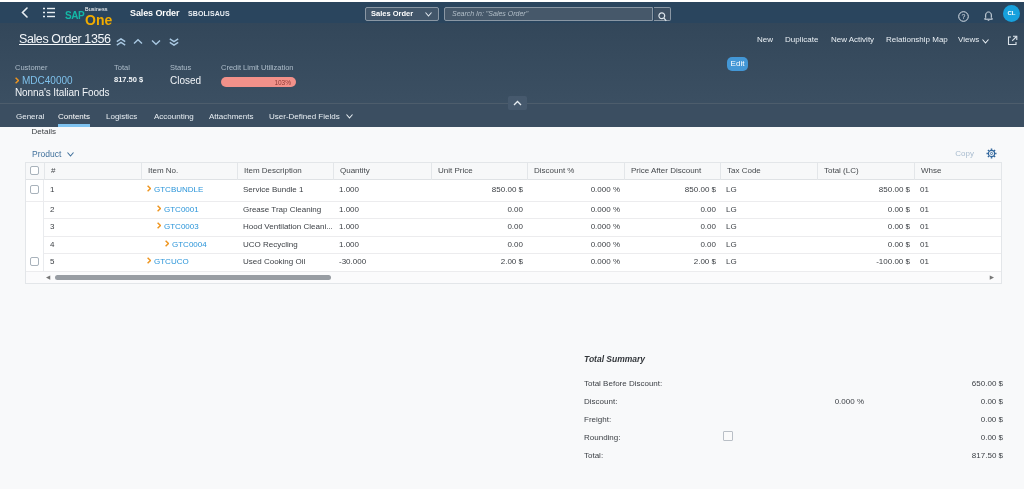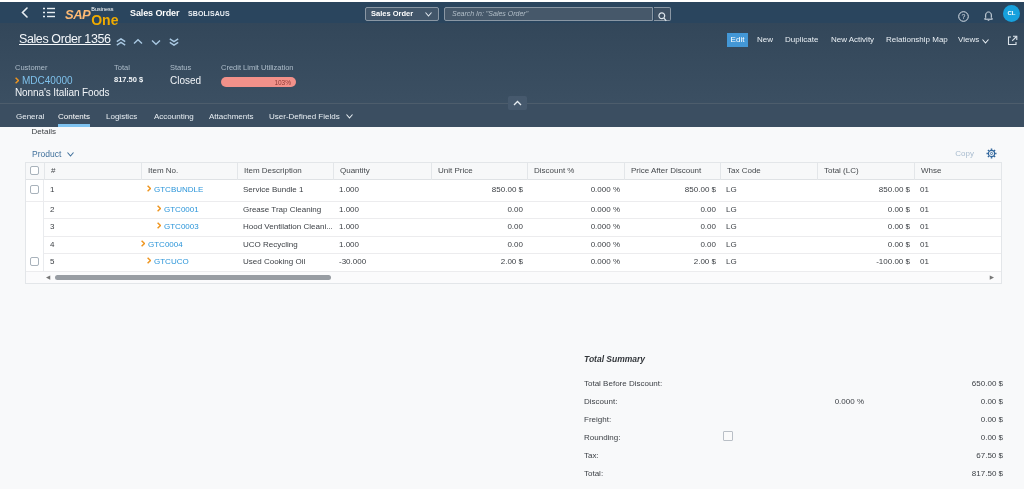--- a/index.html
+++ b/index.html
@@ -14,21 +14,21 @@
 .sodrop { position:absolute; left:365px; top:5px; width:74px; height:14px; background:#42566a; border:1px solid #8a97a4; border-radius:2px; color:#fff; font-size:7.5px; font-weight:bold; line-height:12px; padding-left:5px; }
 .sodrop .dc { position:absolute; right:6px; top:4px; }
 .searchbox { position:absolute; left:444px; top:5px; width:209px; height:14px; background:#46586a; border:1px solid #8a97a4; border-radius:2px 0 0 2px; color:#b3bfc9; font-size:7px; font-style:italic; line-height:12px; padding-left:7px; }
 .searchbtn { position:absolute; left:654px; top:5px; width:17px; height:14px; background:#3e5063; border:1px solid #8a97a4; border-left:none; border-radius:0 2px 2px 0; }
 .avatar { position:absolute; left:1003px; top:3px; width:17px; height:17px; border-radius:50%; background:#17a1dd; color:#fff; font-size:6px; font-weight:bold; text-align:center; line-height:17px; }
 
 
 .subheader { position:absolute; left:0; top:23px; width:1024px; height:80px; background:linear-gradient(#33475a,#3b4f62); }
 .otitle { position:absolute; left:19px; top:9px; font-size:12.5px; color:#f4f7fa; letter-spacing:-0.4px;text-decoration:underline; }
 .act { position:absolute; top:9.7px; height:14px; font-size:8px; color:#e9eff4; line-height:14px; white-space:nowrap; }
-.btn-edit { background:#4397d6; border-radius:0; text-align:center; color:#fff; }
+.btn-edit { background:#4397d6; border-radius:5px; text-align:center; color:#fff;margin-top:24px; }
 
 .ilabel { position:absolute; font-size:7.5px; color:#aebdca; }
 .ival { position:absolute; font-size:10px; color:#f2f5f8; }
 .link-light { color:#7ec0ea; }
 .pill { position:absolute; left:221px; top:53.5px; width:75px; height:10px; border-radius:5px; background:#f2918a; }
 .pill span { position:absolute; right:5px; top:2px; font-size:6.5px; color:#8c3a33; }
 
 
 .tabbar { position:absolute; left:0; top:103px; width:1024px; height:23.5px; background:#3b4e61; border-top:1px solid #4d5d6c; }
 .tab { position:absolute; top:7.5px; font-size:8px; color:#e8eef3; }
@@ -83,21 +83,21 @@
       <g stroke="#e7edf2" stroke-width="1.4">
         <line x1="0" y1="1.5" x2="2" y2="1.5"></line>
         <line x1="4" y1="1.5" x2="12" y2="1.5"></line>
         <line x1="0" y1="5.5" x2="2" y2="5.5"></line>
         <line x1="4" y1="5.5" x2="12" y2="5.5"></line>
         <line x1="0" y1="9.5" x2="2" y2="9.5"></line>
         <line x1="4" y1="9.5" x2="12" y2="9.5"></line>
       </g>
     </svg>
   <div style="position:absolute;left:65px;top:3px;">
-    <span style="font-size:13px;font-weight:bold;font-style:italic;color:#fdba74;letter-spacing:-0.5px;">SAP</span><span style="display:inline-block;vertical-align:top;margin-left:1px;margin-top:2px;line-height:1;"><span style="display:block;font-size:5.5px;color:#fff;">Business</span><span style="display:block;font-size:14px;font-weight:bold;color:#f0ab00;margin-top:0.5px;">One</span></span>
+    <span style="font-size:10px;font-weight:bold;color:#14b8a6;letter-spacing:-0.5px;">SAP</span><span style="display:inline-block;vertical-align:top;margin-left:1px;margin-top:2px;line-height:1;"><span style="display:block;font-size:5.5px;color:#fff;">Business</span><span style="display:block;font-size:14px;font-weight:bold;color:#f0ab00;margin-top:0.5px;">One</span></span>
   </div>
   <div class="shelltitle">Sales Order</div>
   <div class="shellsub">SBOLISAUS</div>
   <div class="sodrop">Sales Order
     <svg class="dc" width="7" height="5" viewBox="0 0 7 5">
         <path d="M0.5 0.5 L3.5 4 L6.5 0.5" stroke="#dfe7ee" stroke-width="1.1" fill="none"></path>
       </svg>
   </div>
   <div class="searchbox">Search In: "Sales Order"</div>
   <div class="searchbtn"><svg width="9" height="10" viewBox="0 0 9 10" style="margin:1.5px 0 0 3.5px">
@@ -256,21 +256,21 @@
       <div class="c" style="left:313px;">1.000</div>
       <div class="c num" style="left:405px; width:96px;">0.00</div>
       <div class="c num" style="left:501px; width:97px;">0.000 %</div>
       <div class="c num" style="left:598px; width:96px;">0.00</div>
       <div class="c" style="left:700px;">LG</div>
       <div class="c num" style="left:791px; width:97px;">0.00 $</div>
       <div class="c" style="left:894px;">01</div>
     </div>
     <div class="row rn">
       <div class="c" style="left:24px;">4</div>
-      <div class="c" style="left:115px;"><svg width="4" height="7" viewBox="0 0 4 7" style="margin-right:3px">
+      <div class="c" style="left:139px;"><svg width="4" height="7" viewBox="0 0 4 7" style="margin-right:3px">
             <path d="M0.6 0.7 L3.4 3.5 L0.6 6.3" stroke="#ee951f" stroke-width="1.4" fill="none"></path>
           </svg><span class="itemlink">GTC0004</span></div>
       <div class="c" style="left:217px;">UCO Recycling</div>
       <div class="c" style="left:313px;">1.000</div>
       <div class="c num" style="left:405px; width:96px;">0.00</div>
       <div class="c num" style="left:501px; width:97px;">0.000 %</div>
       <div class="c num" style="left:598px; width:96px;">0.00</div>
       <div class="c" style="left:700px;">LG</div>
       <div class="c num" style="left:791px; width:97px;">0.00 $</div>
       <div class="c" style="left:894px;">01</div>
@@ -313,21 +313,17 @@
     <div class="tsrow">
         <span class="lab">Freight:</span>
         <span class="val">0.00 $</span>
       </div>
     <div class="tsrow">
         <span class="lab">Rounding:</span>
         <span class="cb2"></span>
         <span class="val">0.00 $</span>
       </div>
     <div class="tsrow">
-        <span class="lab">Tax:</span>
-        <span class="val">67.50 $</span>
-      </div>
-    <div class="tsrow">
         <span class="lab">Total:</span>
         <span class="val">817.50 $</span>
       </div>
   </div>
 </div>
 
 </body></html>

